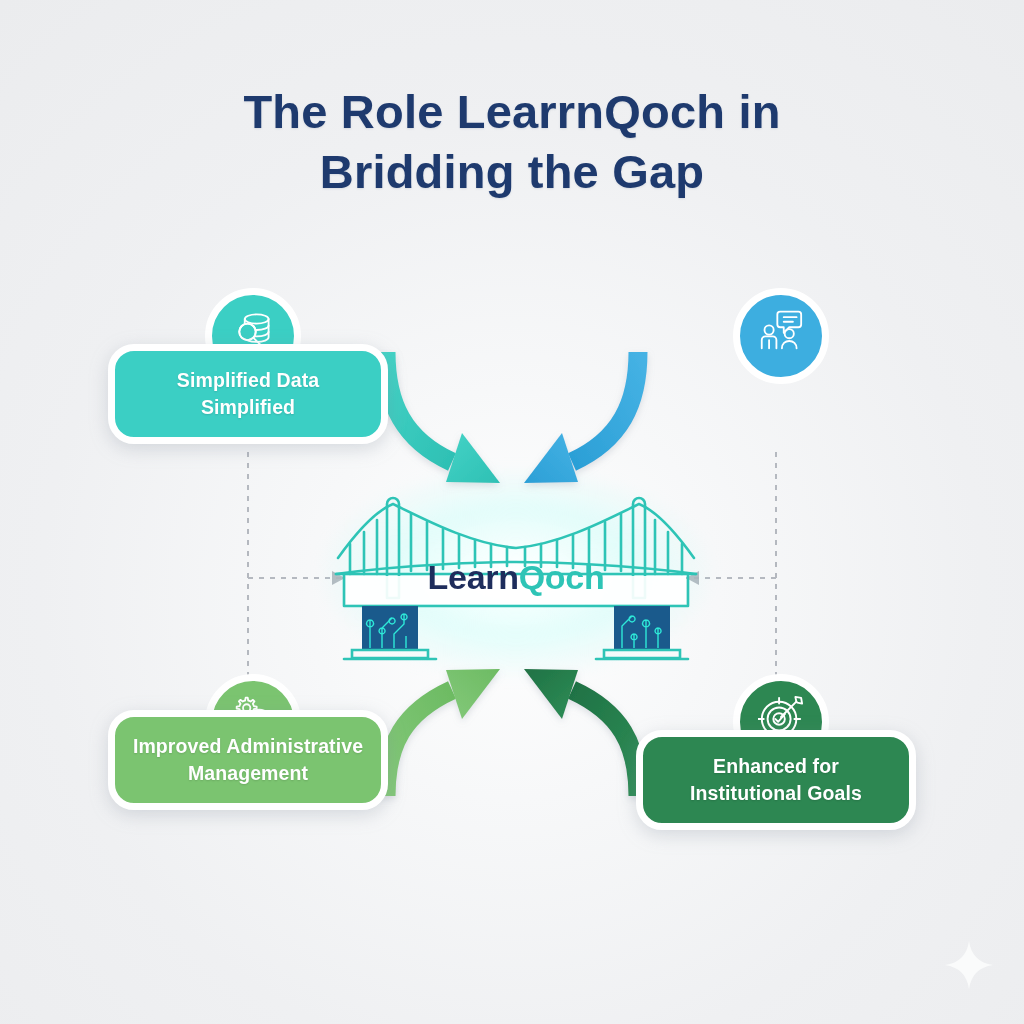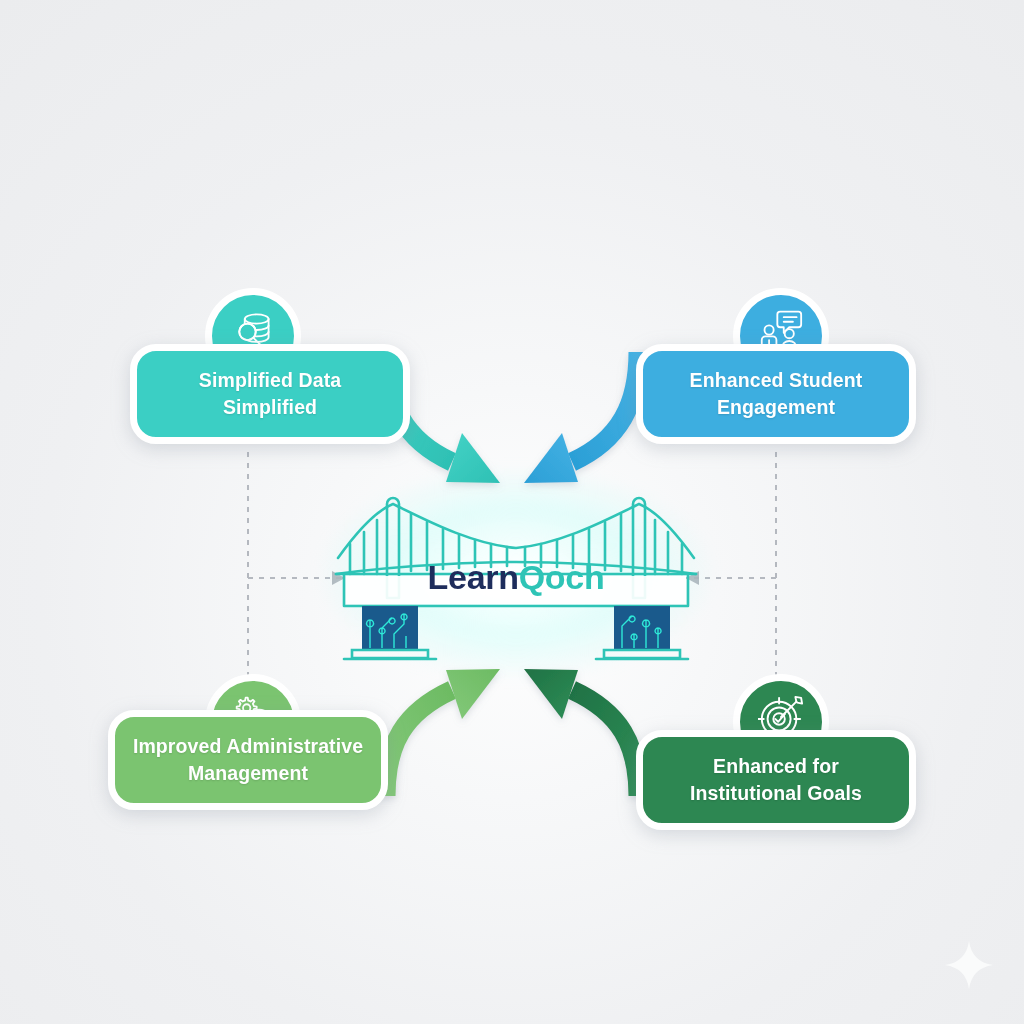--- a/index.html
+++ b/index.html
@@ -86,21 +86,21 @@
     border: 7px solid #ffffff;
     box-sizing: border-box;
     display: flex;
     align-items: flex-start;
     justify-content: center;
     padding-top: 13px;
   }
   .icon-bubble svg { display: block; }
 
   
-  #card-tl  { left: 108px; top: 344px; margin-left: 22px; }
+  #card-tl  { left: 108px; top: 344px; }
   #bub-tl   { left: 205px; top: 288px; }
   #card-tr  { left: 636px; top: 344px; }
   #bub-tr   { left: 733px; top: 288px; }
   #card-bl  { left: 108px; top: 710px; }
   #bub-bl   { left: 205px; top: 674px; }
   #card-br  { left: 636px; top: 730px; }
   #bub-br   { left: 733px; top: 674px; }
 
   
   #bridge {
@@ -144,20 +144,24 @@
     width: 56px;
     height: 56px;
     z-index: 2;
   }
 </style>
 </head>
 <body>
 
 <div id="canvas">
 
+  <div class="title-wrap">
+    <div class="title-line">The Role LearrnQoch in</div>
+    <div class="title-line">Bridding the Gap</div>
+  </div>
 
   <svg class="dash-svg" width="1024" height="1024" viewBox="0 0 1024 1024">
     <g stroke="#a9aeb6" stroke-width="2" fill="none" stroke-dasharray="5 6" opacity="0.85">
 
       <line x1="248" y1="452" x2="248" y2="726"></line>
 
       <line x1="776" y1="452" x2="776" y2="726"></line>
 
       <line x1="248" y1="578" x2="345" y2="578"></line>
 
@@ -335,26 +339,20 @@
     </svg>
   </div>
 
   <div class="card" id="card-tl" style="background:#3bcfc4">
     <div class="card-label">
       <div>Simplified Data</div>
       <div>Simplified</div>
     </div>
   </div>
 
-  <div class="card" id="card-tr" style="background:#3daee0">
-    <div class="card-label">
-      <div>Enhanced Student</div>
-      <div>Engagement</div>
-    </div>
-  </div>
 
   <div class="card" id="card-bl" style="background:#7bc470">
     <div class="card-label">
       <div>Improved Administrative</div>
       <div>Management</div>
     </div>
   </div>
 
   <div class="card" id="card-br" style="background:#2d8752">
     <div class="card-label">

